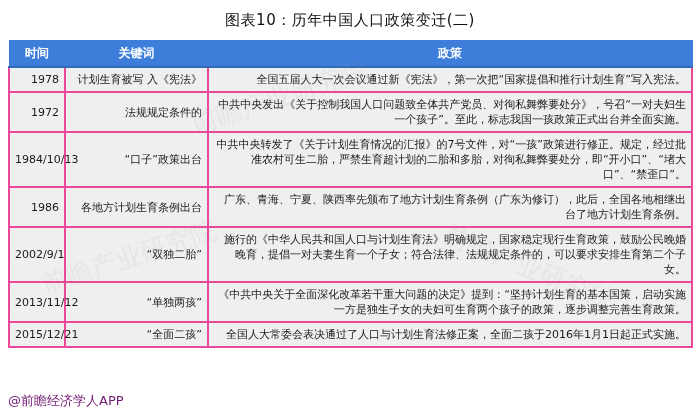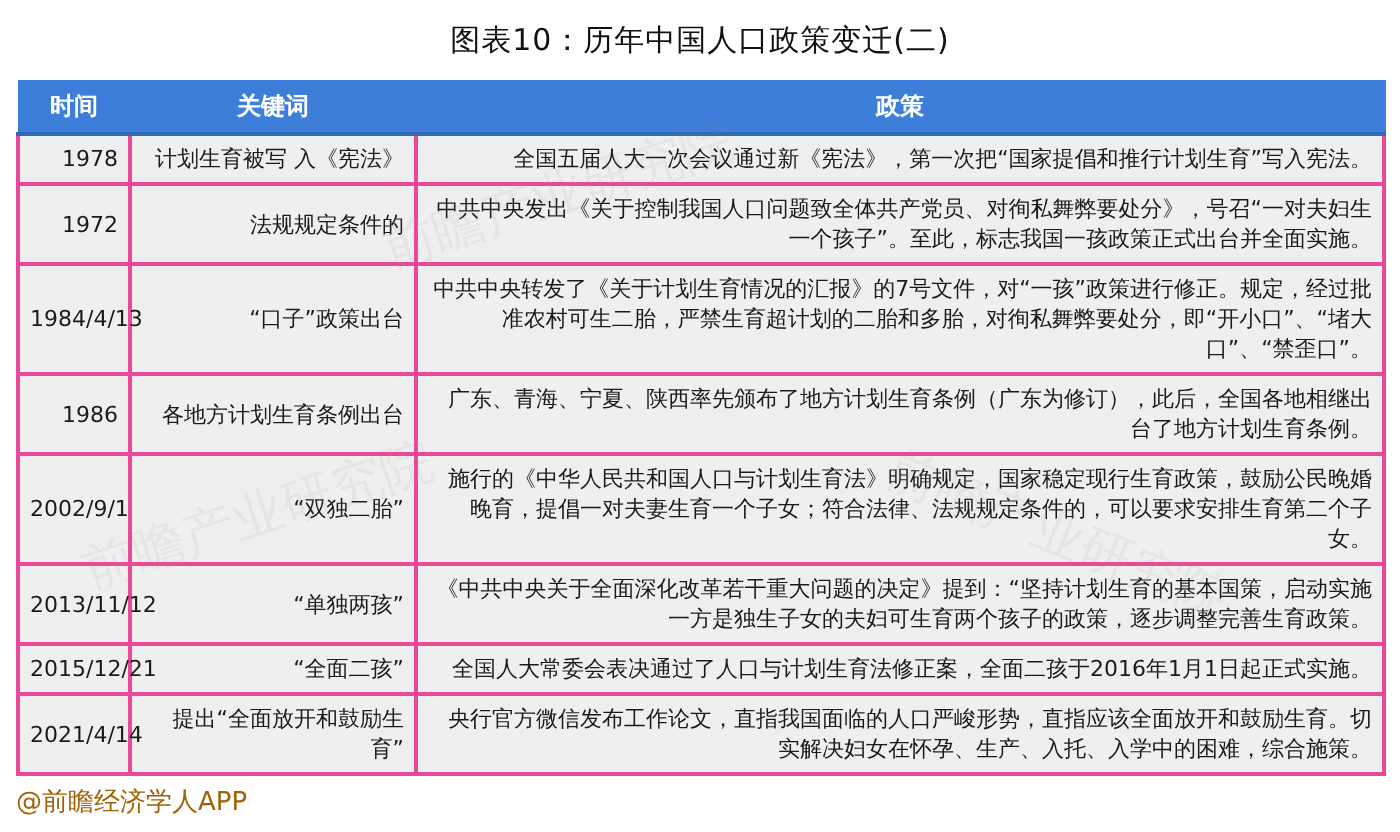--- a/index.html
+++ b/index.html
@@ -49,21 +49,21 @@
   td.col-keyword { text-align:right; }
   td.col-policy { text-align:right; }
   .footer {
     position:absolute;
     left:8px; right:8px; bottom:6px;
     display:flex;
     justify-content:space-between;
     align-items:center;
   }
   .source-text { font-size:13px; color:#4d4d4d; }
-  .credit-text { font-size:13px; color:#a16207;margin-top:12px; }
+  .credit-text { font-size:13px; color:#701a75;margin-top:12px; }
   .watermark {
     position:absolute;
     font-size:26px;
     color:#8a8a8a;
     opacity:0.09;
     transform:rotate(-18deg);
     white-space:nowrap;
     pointer-events:none;
   }
   .wm1 { left:180px; top:40px; }
@@ -98,21 +98,21 @@
           <td class="col-time">1978</td>
           <td class="col-keyword">计划生育被写 入《宪法》</td>
           <td class="col-policy">全国五届人大一次会议通过新《宪法》，第一次把“国家提倡和推行计划生育”写入宪法。</td>
         </tr>
         <tr>
           <td class="col-time">1972</td>
           <td class="col-keyword">法规规定条件的</td>
           <td class="col-policy">中共中央发出《关于控制我国人口问题致全体共产党员、对徇私舞弊要处分》，号召“一对夫妇生一个孩子”。至此，标志我国一孩政策正式出台并全面实施。</td>
         </tr>
         <tr>
-          <td class="col-time">1984/4/13</td>
+          <td class="col-time">1984/10/13</td>
           <td class="col-keyword">“口子”政策出台</td>
           <td class="col-policy">中共中央转发了《关于计划生育情况的汇报》的7号文件，对“一孩”政策进行修正。规定，经过批准农村可生二胎，严禁生育超计划的二胎和多胎，对徇私舞弊要处分，即“开小口”、“堵大口”、“禁歪口”。</td>
         </tr>
         <tr>
           <td class="col-time">1986</td>
           <td class="col-keyword">各地方计划生育条例出台</td>
           <td class="col-policy">广东、青海、宁夏、陕西率先颁布了地方计划生育条例（广东为修订），此后，全国各地相继出台了地方计划生育条例。</td>
         </tr>
         <tr>
           <td class="col-time">2002/9/1</td>
@@ -122,24 +122,19 @@
         <tr>
           <td class="col-time">2013/11/12</td>
           <td class="col-keyword">“单独两孩”</td>
           <td class="col-policy">《中共中央关于全面深化改革若干重大问题的决定》提到：“坚持计划生育的基本国策，启动实施一方是独生子女的夫妇可生育两个孩子的政策，逐步调整完善生育政策。</td>
         </tr>
         <tr>
           <td class="col-time">2015/12/21</td>
           <td class="col-keyword">“全面二孩”</td>
           <td class="col-policy">全国人大常委会表决通过了人口与计划生育法修正案，全面二孩于2016年1月1日起正式实施。</td>
         </tr>
-        <tr>
-          <td class="col-time">2021/4/14</td>
-          <td class="col-keyword">提出“全面放开和鼓励生育”</td>
-          <td class="col-policy">央行官方微信发布工作论文，直指我国面临的人口严峻形势，直指应该全面放开和鼓励生育。切实解决妇女在怀孕、生产、入托、入学中的困难，综合施策。</td>
-        </tr>
       </tbody>
   </table>
 </div>
 
 <div class="footer">
   <span class="credit-text">@前瞻经济学人APP</span>
 </div>
 
 </body></html>

